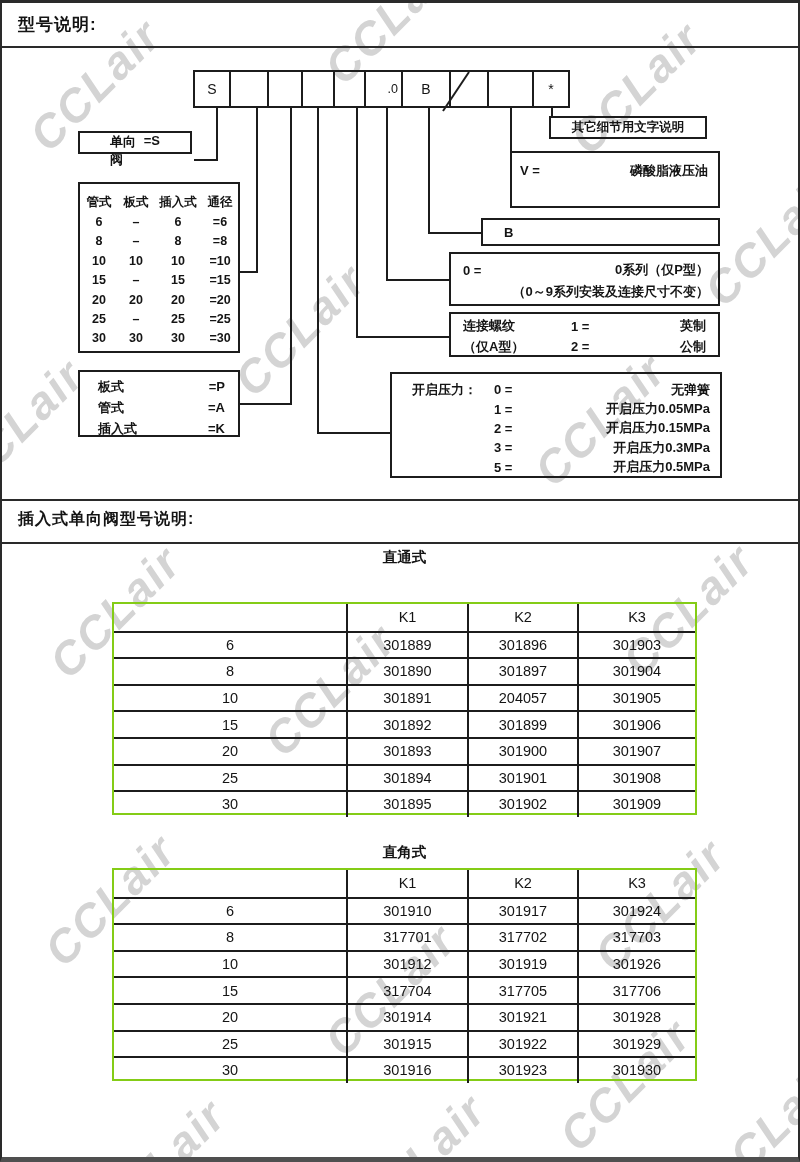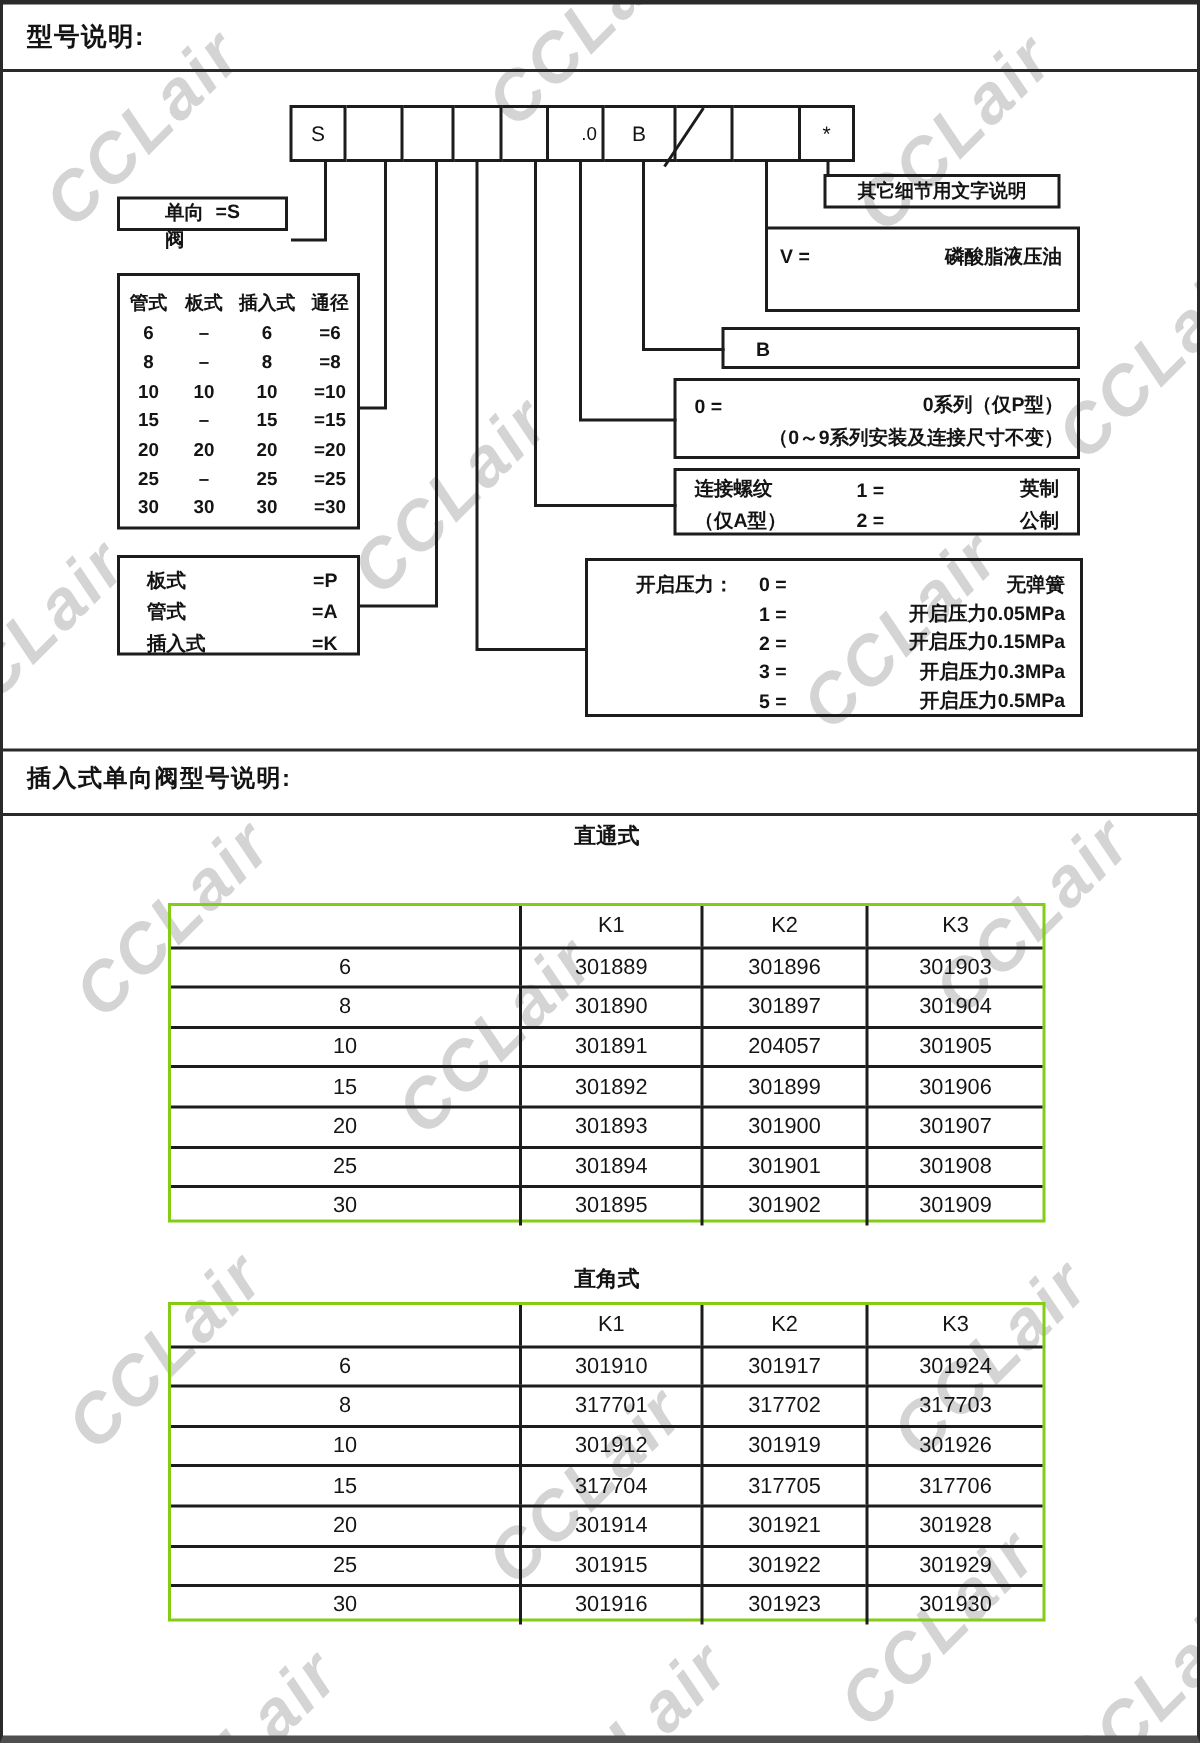--- a/index.html
+++ b/index.html
@@ -40,21 +40,21 @@
 
   .box { position:absolute; box-sizing:border-box; border:2px solid #1c1c1c; z-index:1; font-size:13px; font-weight:bold; }
   #box-other    { left:549px; top:116px; width:158px; height:23px; display:flex; align-items:center; justify-content:center; font-size:12.5px; }
   #box-fluid    { left:510px; top:151px; width:210px; height:57px; padding:7px 10px 0 8px; }
   #box-valve    { left:78px;  top:131px; width:114px; height:23px; display:flex; align-items:flex-start; justify-content:space-between; padding:0 30px; }
   #box-size     { left:78px;  top:182px; width:162px; height:171px; padding-top:9px; }
   #box-b        { left:481px; top:218px; width:239px; height:28px; display:flex; align-items:center; padding-left:21px; }
   #box-series   { left:449px; top:252px; width:271px; height:54px; padding:5px 9px 0 12px; }
   #box-thread   { left:449px; top:312px; width:271px; height:45px; padding:2px 12px 0 12px; }
   #box-mount    { left:78px;  top:370px; width:162px; height:67px; padding:4px 13px 0 18px; }
-  #box-pressure { left:390px; top:372px; width:332px; height:106px; padding:6px 10px 0 32px; }
+  #box-pressure { left:390px; top:372px; width:332px; height:106px; padding:6px 10px 0 20px; }
 
   .kv { display:flex; justify-content:space-between; height:21px; align-items:center; }
   #size-grid { display:grid; grid-template-columns:38px 36px 48px 36px; }
   #size-grid span { height:19.4px; display:flex; align-items:center; justify-content:center; font-size:12.5px; }
   .tr3 { display:grid; grid-template-columns:108px 62px 1fr; height:20.5px; align-items:center; }
   .tr3 span:last-child { text-align:right; }
   .series-l1 { display:flex; justify-content:space-between; height:22px; align-items:center; }
   .series-l2 { text-align:right; height:22px; line-height:22px; }
   .p-row { display:grid; grid-template-columns:82px 48px 1fr; height:19.4px; align-items:center; }
   .p-row span:last-child { text-align:right; }

